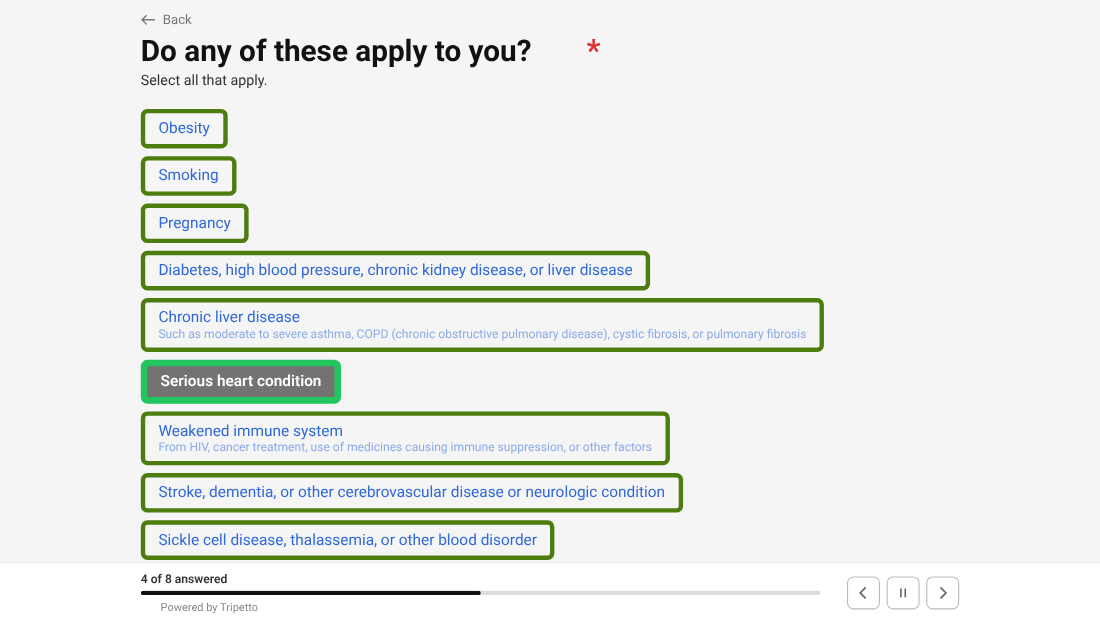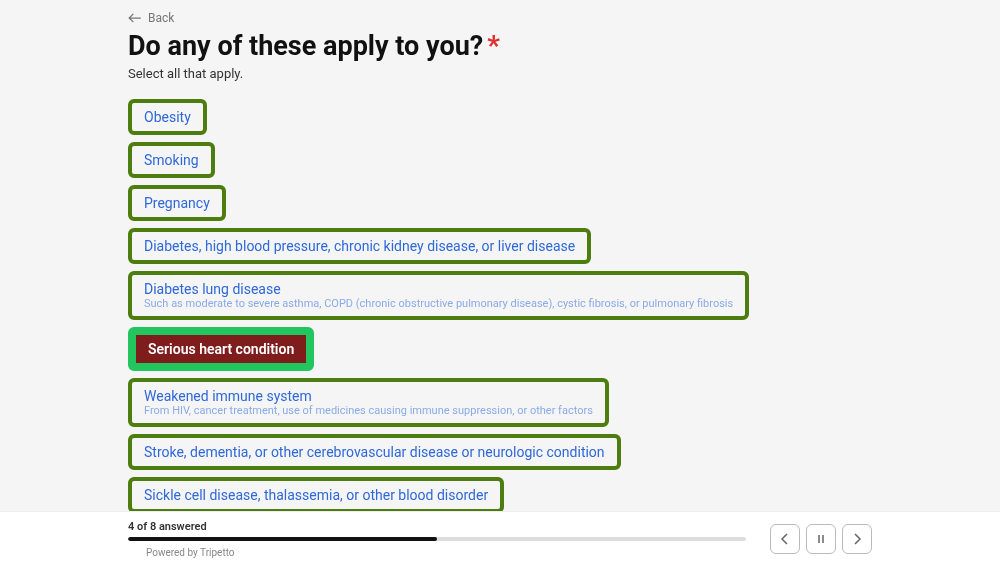--- a/index.html
+++ b/index.html
@@ -31,20 +31,21 @@
       width: 14px;
       height: 10px;
     }
     .question-title {
       font-size: 27px;
       font-weight: 700;
       color: #111;
       margin-bottom: 4px;
       display: flex;
       align-items: baseline;
+      gap: 46px;
     }
     .required-asterisk {
       color: #e03030;
       font-size: 28px;
       font-weight: 700;
       margin-left: 4px;
     }
     .subtitle {
       font-size: 13px;
       color: #333;
@@ -66,22 +67,22 @@
     .option-label {
       color: #2e68d9;
       font-size: 14px;
     }
     .option-description {
       color: #8aabe7;
       font-size: 11px;
       margin-top: 0px;
     }
     .option.selected {
-      background: #7f1d1d;
-      border: 8px solid #22c55e;
+      background: #737373;
+      border: 6px solid #22c55e;
     }
     .option.selected .option-label {
       color: #fff;
       font-weight: 600;
     }
     .option.selected .option-description {
       color: #cdd9f3;
     }
     .footer {
       position: absolute;
@@ -171,21 +172,21 @@
       <div class="option">
         <div class="option-label">Smoking</div>
       </div>
       <div class="option">
         <div class="option-label">Pregnancy</div>
       </div>
       <div class="option">
         <div class="option-label">Diabetes, high blood pressure, chronic kidney disease, or liver disease</div>
       </div>
       <div class="option">
-        <div class="option-label">Diabetes lung disease</div>
+        <div class="option-label">Chronic liver disease</div>
         <div class="option-description">Such as moderate to severe asthma, COPD (chronic obstructive pulmonary disease), cystic fibrosis, or pulmonary fibrosis</div>
       </div>
       <div class="option selected">
         <div class="option-label">Serious heart condition</div>
       </div>
       <div class="option">
         <div class="option-label">Weakened immune system</div>
         <div class="option-description">From HIV, cancer treatment, use of medicines causing immune suppression, or other factors</div>
       </div>
       <div class="option">

